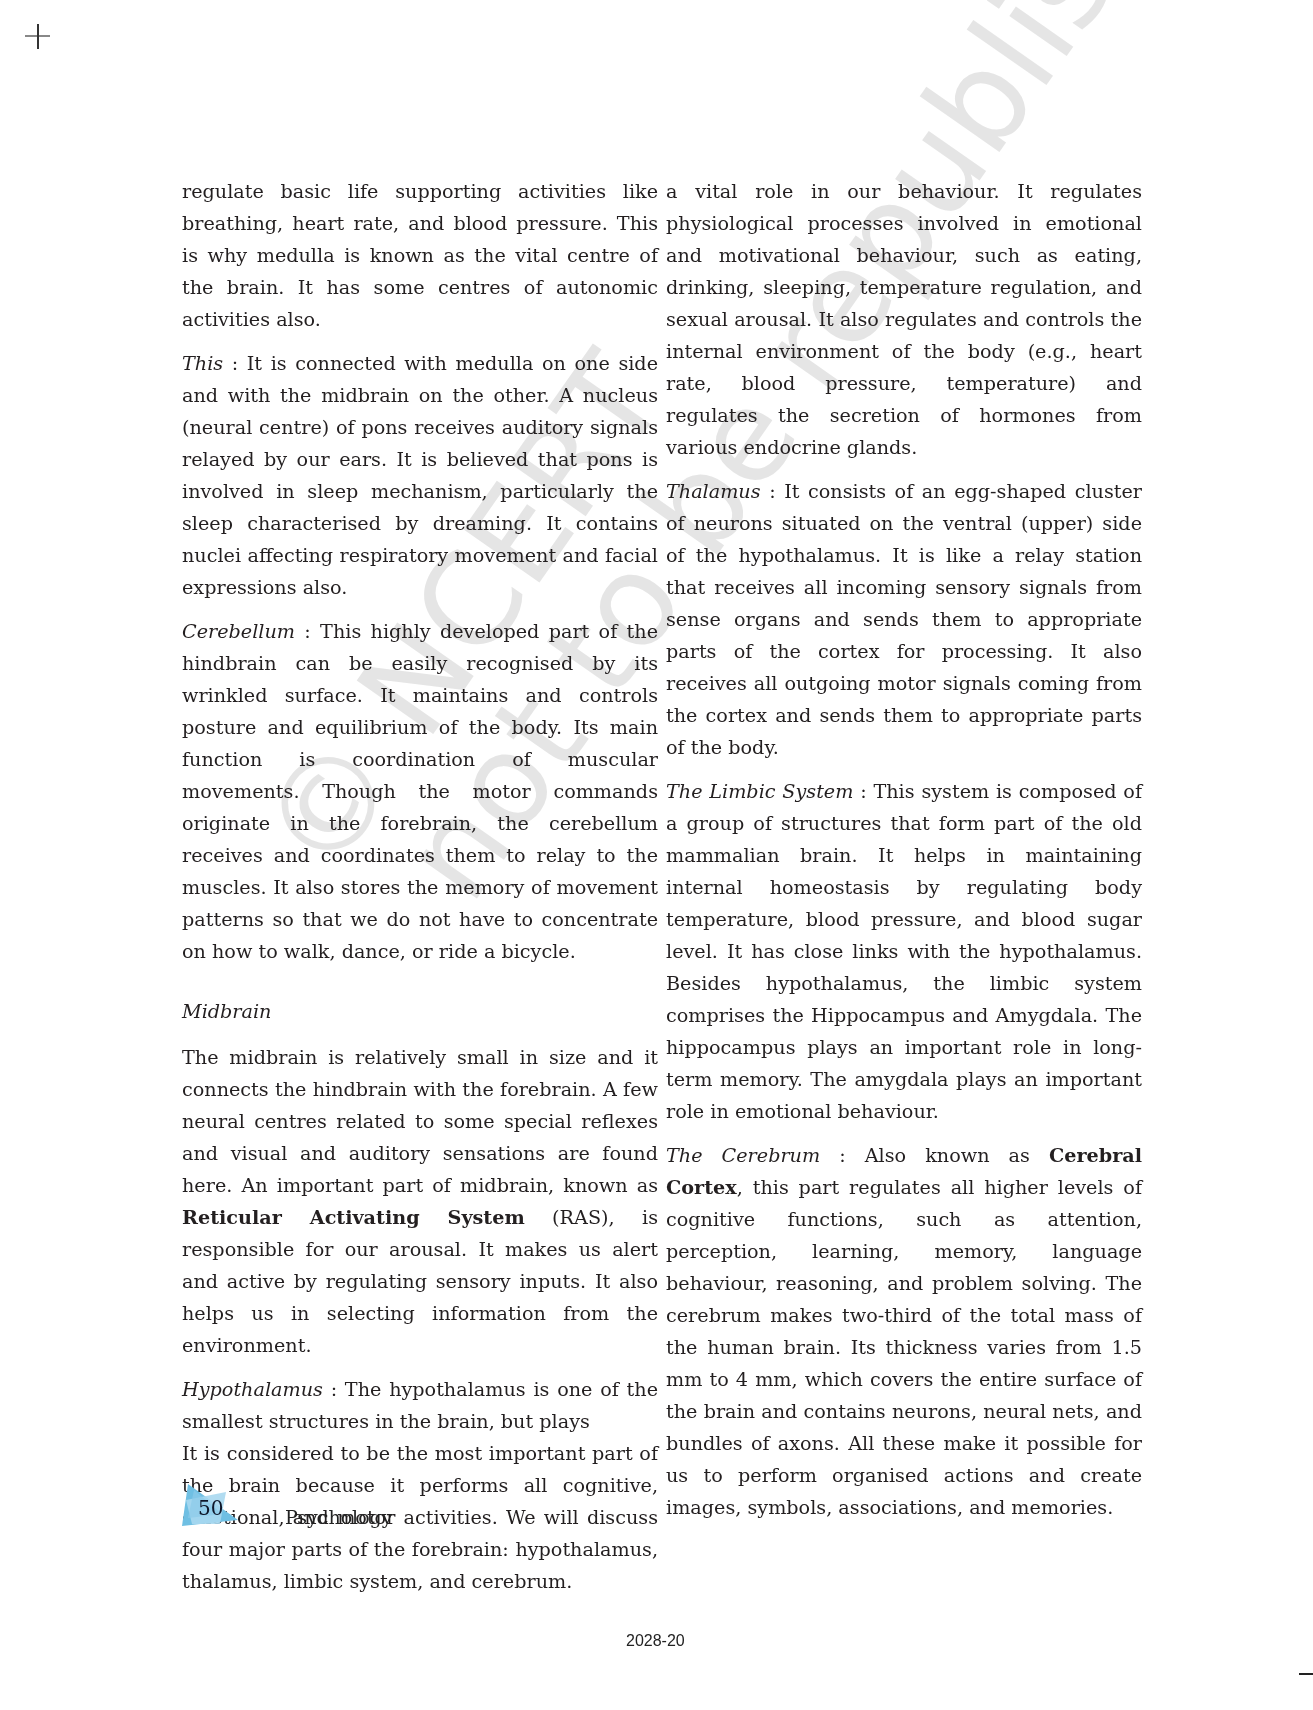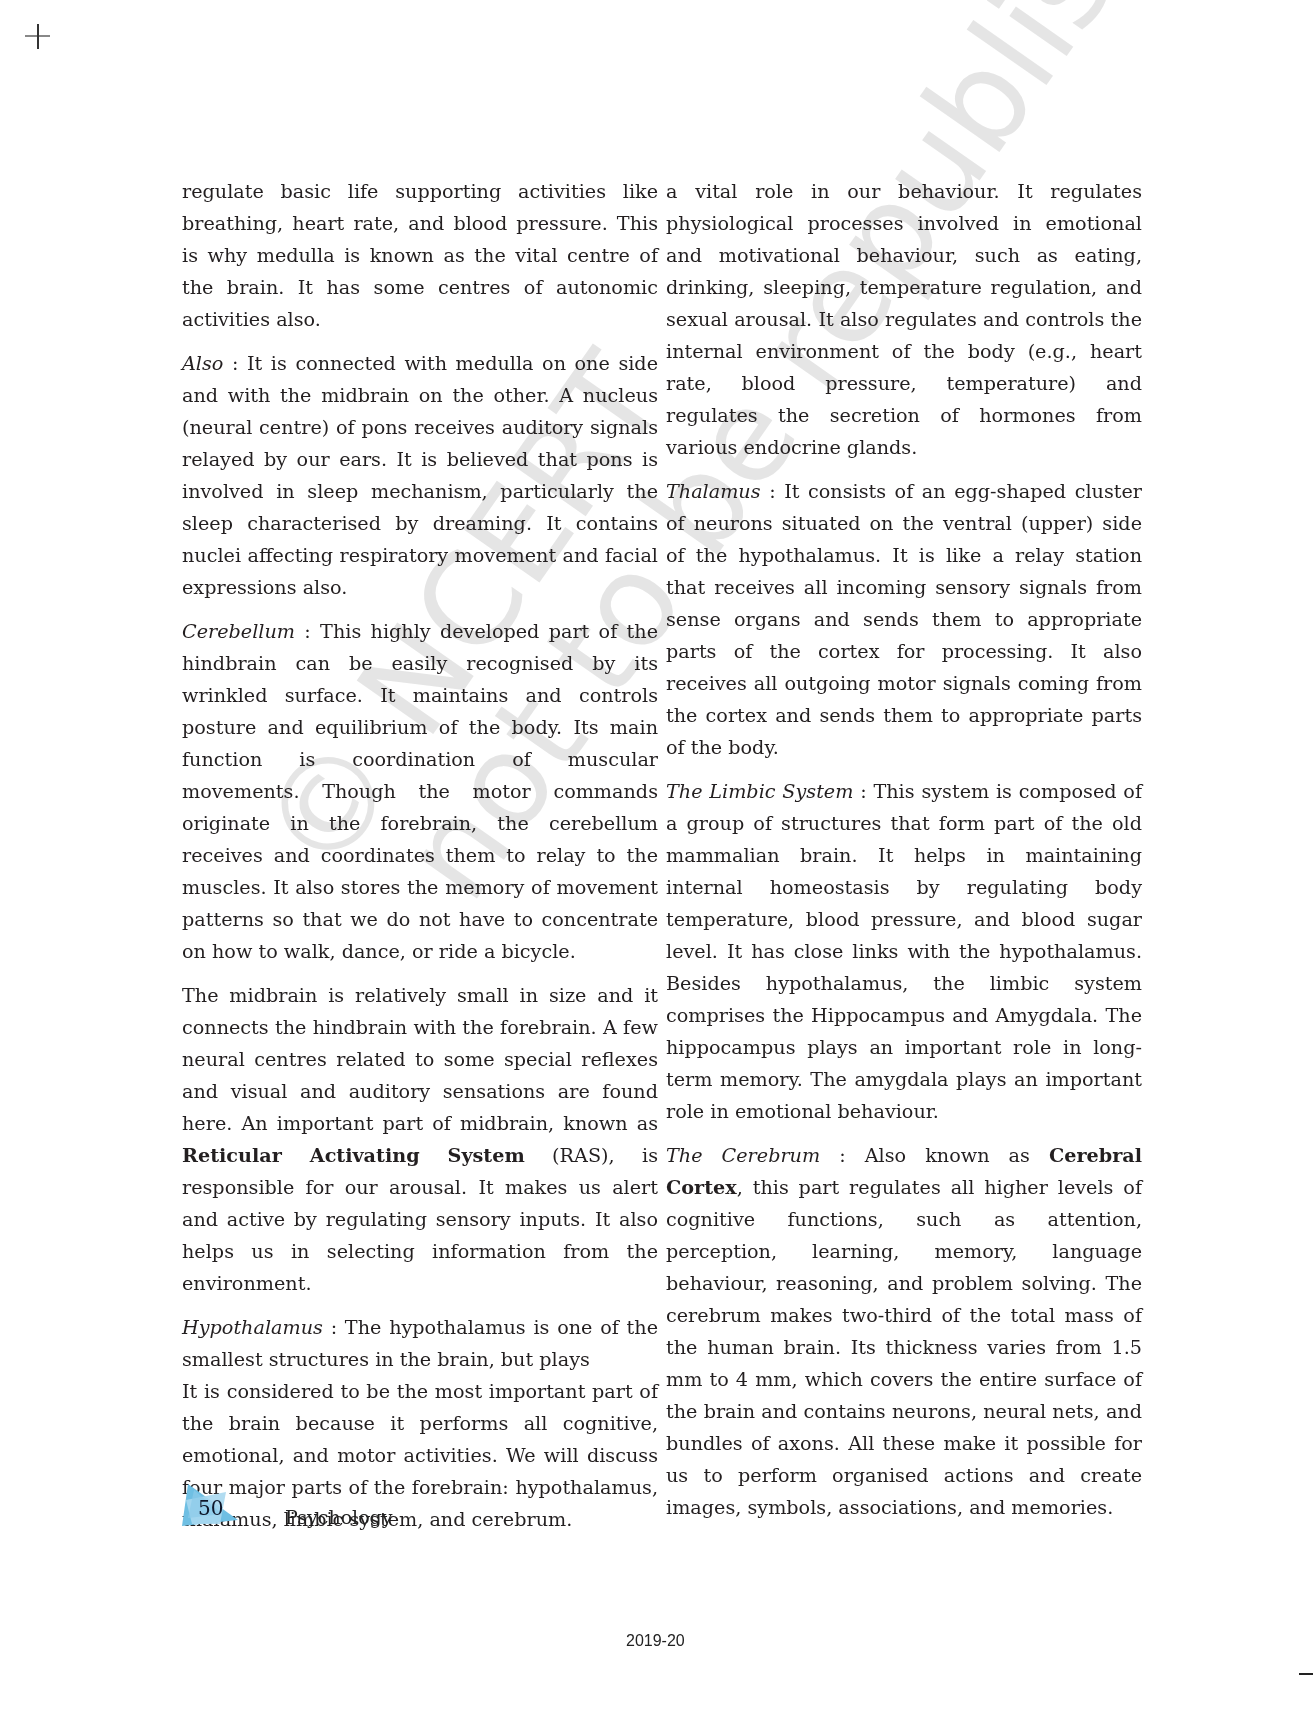--- a/index.html
+++ b/index.html
@@ -42,27 +42,28 @@
 
 <div class="watermark">
   <span class="wm-line">© NCERT</span>
   <span class="wm-line wm-line2">not to be republished</span>
 </div>
 
 <div class="column col-left">
   <p class="para">regulate basic life supporting activities like breathing, heart rate, and blood pressure. This is why medulla is known as the vital centre of the brain. It has some centres of autonomic activities also.</p>
 
   <p class="para">
-    <span class="term">Also</span><span> : It is connected with medulla on one side and with the midbrain on the other. A nucleus (neural centre) of pons receives auditory signals relayed by our ears. It is believed that pons is involved in sleep mechanism, particularly the sleep characterised by dreaming. It contains nuclei affecting respiratory movement and facial expressions also.</span>
+    <span class="term">This</span><span> : It is connected with medulla on one side and with the midbrain on the other. A nucleus (neural centre) of pons receives auditory signals relayed by our ears. It is believed that pons is involved in sleep mechanism, particularly the sleep characterised by dreaming. It contains nuclei affecting respiratory movement and facial expressions also.</span>
   </p>
 
   <p class="para">
     <span class="term">Cerebellum</span><span> : This highly developed part of the hindbrain can be easily recognised by its wrinkled surface. It maintains and controls posture and equilibrium of the body. Its main function is coordination of muscular movements. Though the motor commands originate in the forebrain, the cerebellum receives and coordinates them to relay to the muscles. It also stores the memory of movement patterns so that we do not have to concentrate on how to walk, dance, or ride a bicycle.</span>
   </p>
 
+  <h3 class="para heading" style="font-weight:normal;font-size:19.2px;">Midbrain</h3>
 
   <p class="para">
     <span>The midbrain is relatively small in size and it connects the hindbrain with the forebrain. A few neural centres related to some special reflexes and visual and auditory sensations are found here. An important part of midbrain, known as </span><span class="bold">Reticular Activating System</span><span> (RAS), is responsible for our arousal. It makes us alert and active by regulating sensory inputs. It also helps us in selecting information from the environment.</span>
   </p>
 
 
   <p class="para tight">
     <span class="term">Hypothalamus</span><span> : The hypothalamus is one of the smallest structures in the brain, but plays</span>
   </p>
 
@@ -88,13 +89,13 @@
 
 <div class="footer-badge">
   <svg width="58" height="44" viewBox="0 0 58 44">
     <polygon points="6,0 56,36 0,42" fill="#6fbfe3"></polygon>
     <polygon points="4,16 44,8 38,40 10,40" fill="#a9d8ef" opacity="0.9"></polygon>
     <polygon points="12,6 40,30 6,34" fill="#8ccbea" opacity="0.7"></polygon>
   </svg>
 </div>
 <div class="footer-pagenum">50</div>
 <div class="footer-title">Psychology</div>
-<div class="footer-year">2019-20</div>
+<div class="footer-year">2028-20</div>
 
 </body></html>

